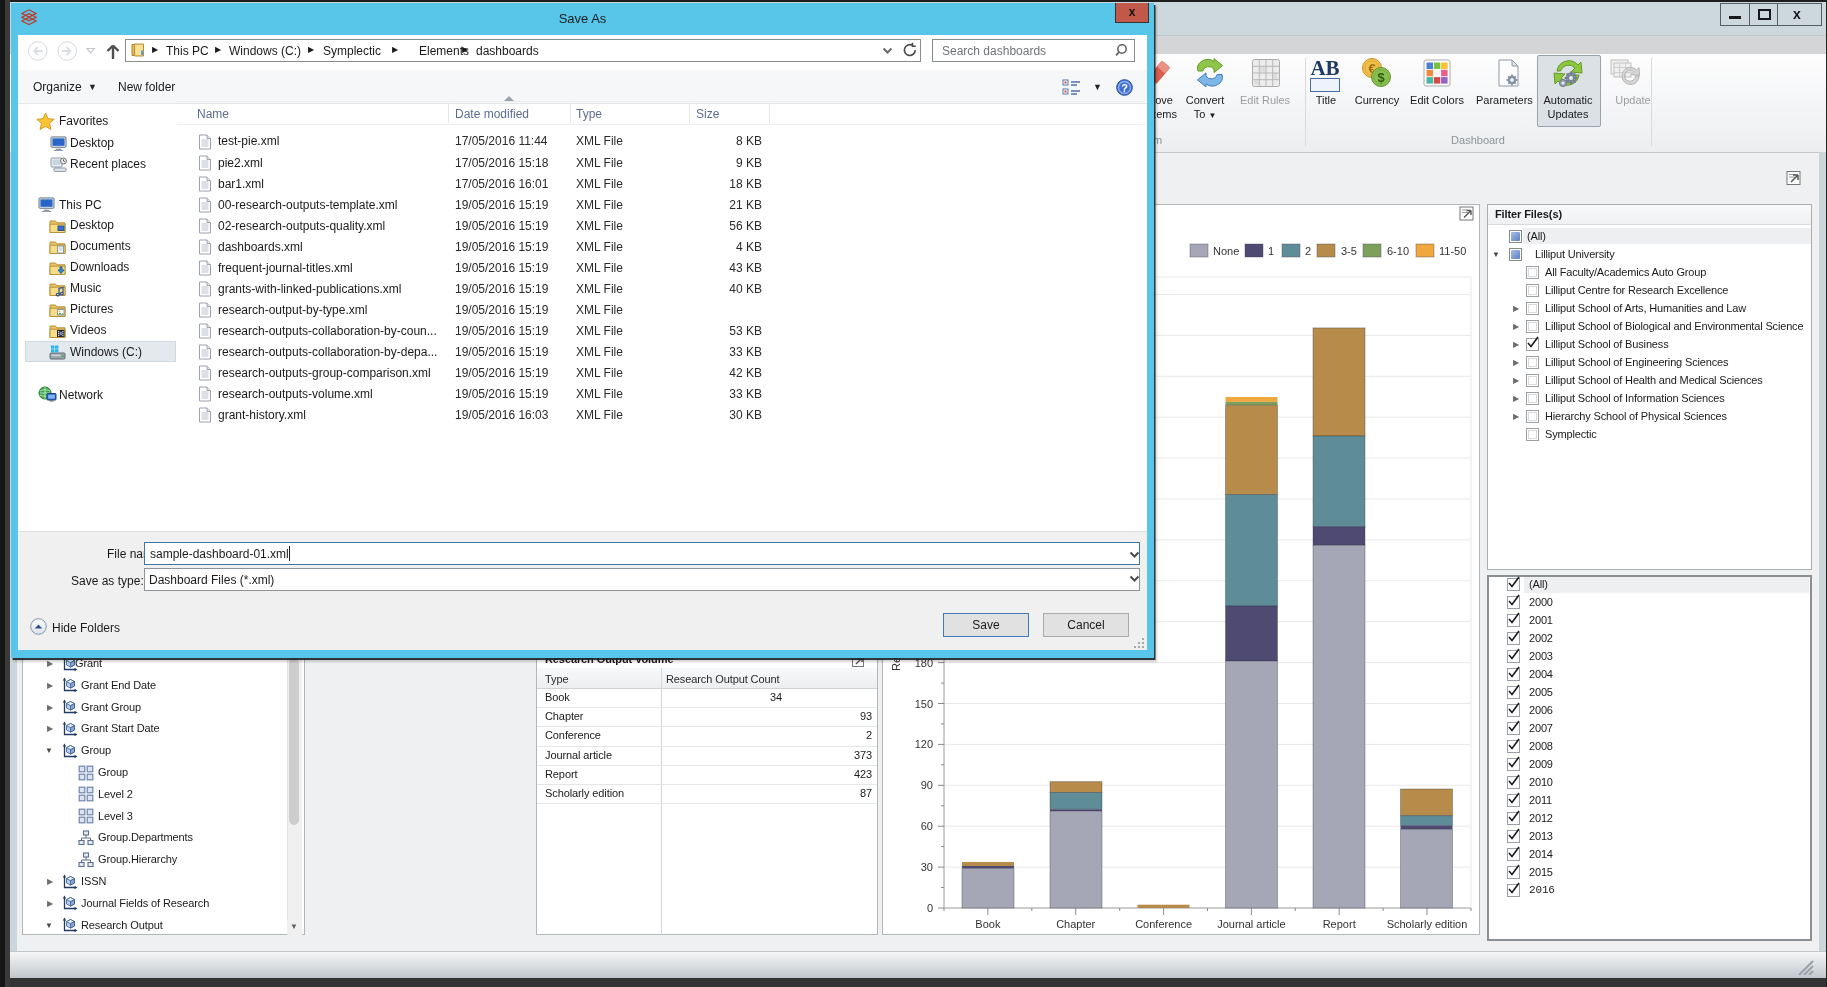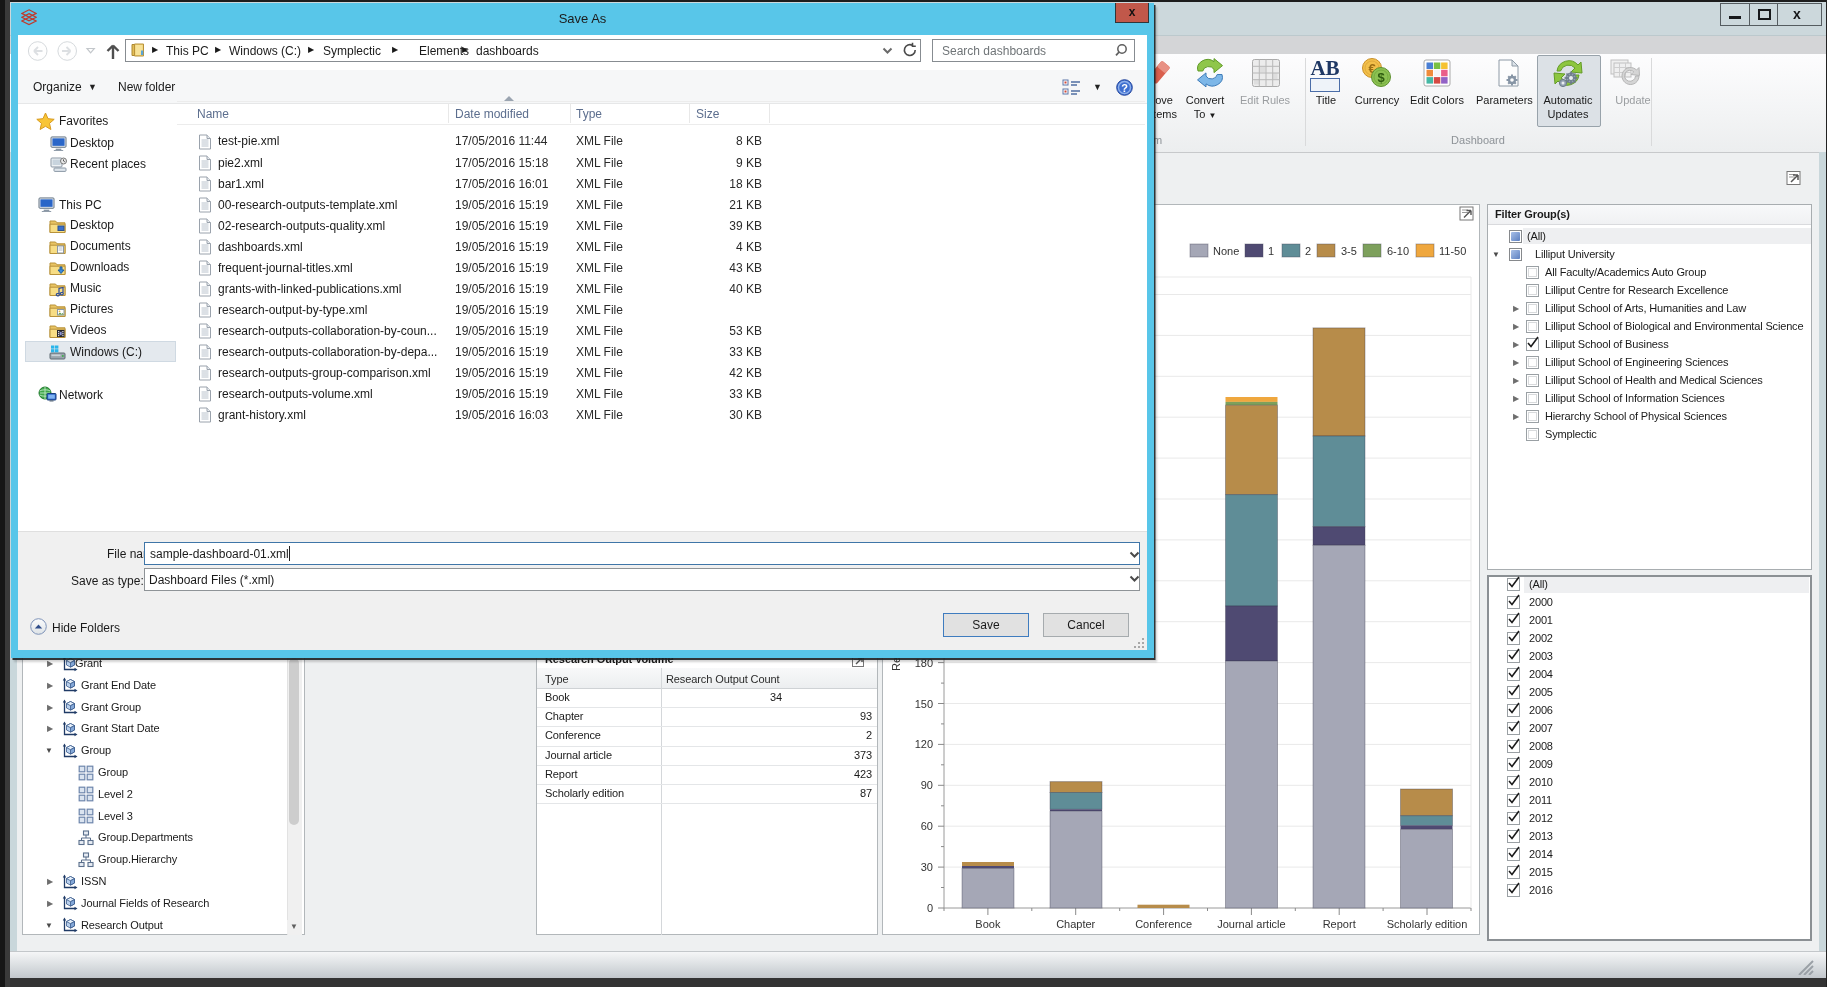--- a/index.html
+++ b/index.html
@@ -456,21 +456,21 @@
     <text x="557" y="51" font-size="11" fill="#333">11-50</text>
     <text x="18" y="467" font-size="11" fill="#333" transform="rotate(-90 18 467)">Research Output Count</text>
     <g>
       <rect x="578" y="3" width="13" height="13" fill="#fff" stroke="#777"></rect>
       <path d="M580 6 L586 6 M580 8.5 L586 8.5" stroke="#999"></path>
       <path d="M582 13.5 L589 6.5 M589 6.5 L589 11 M589 6.5 L584.5 6.5" stroke="#555" stroke-width="1.4" fill="none"></path>
     </g>
   </svg>
 <div class="a" style="left:1487px;top:204px;width:325px;height:366px;background:#fff;border:1px solid #a8adb0;box-sizing:border-box;"></div>
 <div class="a" style="left:1488px;top:205px;width:323px;height:19px;background:linear-gradient(#f8f9fa,#f0f1f3);border-bottom:1px solid #d9dadd;"></div>
-<div class="a s11" style="left:1495px;top:208px;font-weight:bold;">Filter Group(s)</div>
+<div class="a s11" style="left:1495px;top:208px;font-weight:bold;">Filter Files(s)</div>
 <div class="a" style="left:1523px;top:228px;width:288px;height:16px;background:#eeeff1;"></div>
 <div class="a" style="left:1509px;top:230px;width:11px;height:11px;border:1px solid #86898c;background:#fff;">
     <div style="position:absolute;left:1px;top:1px;width:9px;height:9px;background:linear-gradient(135deg,#a8c0e8,#5c7fc0);border-radius:1px;"></div>
   </div>
 <div class="a f11" style="left:1527px;top:230px;">(All)</div>
 <div class="a" style="left:1492px;top:250px;font-size:8px;color:#4a4a4a;">▼</div>
 <div class="a" style="left:1509px;top:248px;width:11px;height:11px;border:1px solid #86898c;background:#fff;">
     <div style="position:absolute;left:1px;top:1px;width:9px;height:9px;background:linear-gradient(135deg,#a8c0e8,#5c7fc0);border-radius:1px;"></div>
   </div>
 <div class="a f11" style="left:1527px;top:248px;padding-left:8px;">Lilliput University</div>
@@ -606,21 +606,21 @@
 <div class="a f11" style="left:1529px;top:848px;">2014</div>
 <div class="a" style="left:1507px;top:866px;width:11px;height:11px;border:1px solid #9aa0a4;background:#fff;"></div>
 <svg class="a" style="left:1507px;top:864px;" width="14" height="14">
     <path d="M2 7 L5 10.5 L12 1" stroke="#1a1a1a" stroke-width="1.6" fill="none"></path>
   </svg>
 <div class="a f11" style="left:1529px;top:866px;">2015</div>
 <div class="a" style="left:1507px;top:884px;width:11px;height:11px;border:1px solid #9aa0a4;background:#fff;"></div>
 <svg class="a" style="left:1507px;top:882px;" width="14" height="14">
     <path d="M2 7 L5 10.5 L12 1" stroke="#1a1a1a" stroke-width="1.6" fill="none"></path>
   </svg>
-<div class="a f11" style="left:1529px;top:884px;">2016</div>
+<div class="a f11" style="left:1529px;top:884px;font-family:Liberation Mono, monospace;">2016</div>
 <svg class="a" style="left:1786px;top:170px;" width="16" height="16">
     <rect x="1" y="1.5" width="13" height="13" fill="#fff" stroke="#777"></rect>
     <path d="M3 4.5 L9 4.5 M3 7 L9 7" stroke="#999"></path>
     <path d="M5 12 L12 5 M12 5 L12 10 M12 5 L7 5" stroke="#555" stroke-width="1.5" fill="none"></path>
   </svg>
 <div class="a" style="left:11px;top:3px;width:1143px;height:655px;background:#58c6e9;box-shadow:1.5px 2px 0 0 rgba(30,35,38,0.9), 3px 4px 2px rgba(0,0,0,0.18);"></div>
 <div class="a nw" style="left:11px;top:11px;width:1143px;text-align:center;font-size:13px;color:#1c1c1c;">Save As</div>
 <svg class="a" style="left:21px;top:9px;" width="16" height="17">
 <g fill="none" stroke="#c0392b" stroke-width="1.2">
 <path d="M8 0.8 L15.2 4.4 L8 8 L0.8 4.4 Z"></path>
@@ -767,21 +767,21 @@
     <g stroke="#b9c2cc">
       <line x1="3.5" y1="6" x2="10.5" y2="6"></line>
       <line x1="3.5" y1="8" x2="10.5" y2="8"></line>
       <line x1="3.5" y1="10" x2="10.5" y2="10"></line>
       <line x1="3.5" y1="12" x2="10.5" y2="12"></line>
     </g>
   </svg>
 <div class="a nw" style="left:218px;top:219px;">02-research-outputs-quality.xml</div>
 <div class="a nw" style="left:455px;top:219px;color:#2a2a2a;">19/05/2016 15:19</div>
 <div class="a nw" style="left:576px;top:219px;color:#2a2a2a;">XML File</div>
-<div class="a nw" style="left:662px;top:219px;width:100px;text-align:right;color:#2a2a2a;">39 KB</div>
+<div class="a nw" style="left:662px;top:219px;width:100px;text-align:right;color:#2a2a2a;">56 KB</div>
 <svg class="a" style="left:198px;top:239px;" width="14" height="16">
     <path d="M1.5 1 L9 1 L12.5 4.5 L12.5 15 L1.5 15 Z" fill="#fff" stroke="#9aa2ac"></path>
     <path d="M9 1 L9 4.5 L12.5 4.5" fill="#e8ecf0" stroke="#9aa2ac"></path>
     <g stroke="#b9c2cc">
       <line x1="3.5" y1="6" x2="10.5" y2="6"></line>
       <line x1="3.5" y1="8" x2="10.5" y2="8"></line>
       <line x1="3.5" y1="10" x2="10.5" y2="10"></line>
       <line x1="3.5" y1="12" x2="10.5" y2="12"></line>
     </g>
   </svg>

